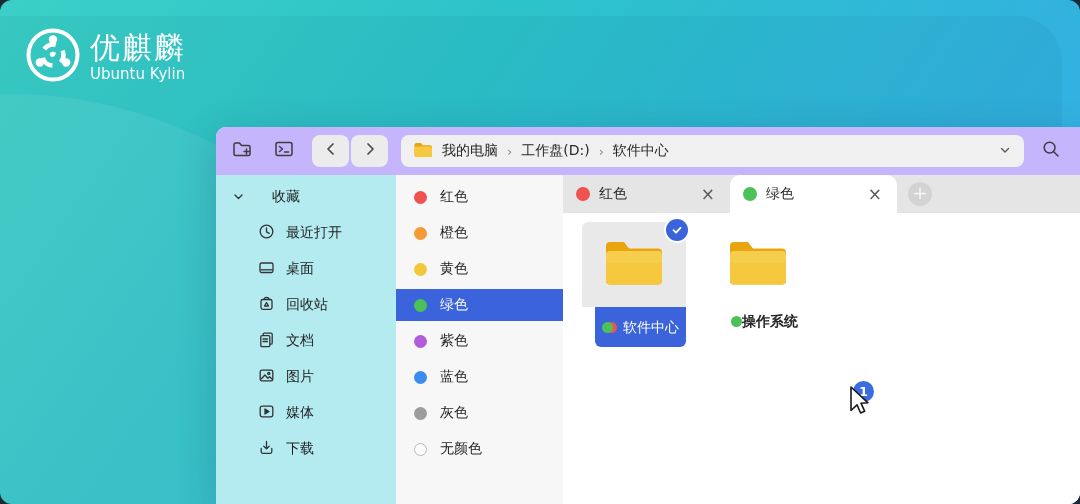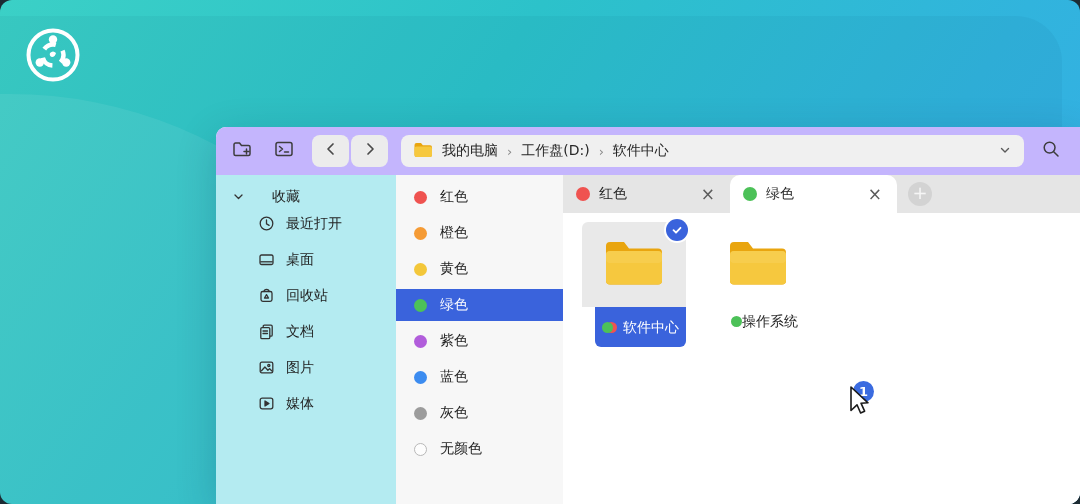--- a/index.html
+++ b/index.html
@@ -39,21 +39,21 @@
   .crumb-sep { color:#8a8a8a; font-size:13px; }
   .bc-spacer { flex:1; }
   .search-btn { margin-left:13px; width:28px; height:28px; display:flex; align-items:center; justify-content:center; cursor:pointer; }
 
   .win-body { position:absolute; top:48px; left:0; right:0; bottom:0; display:flex; }
 
   
   .sidebar { width:180px; background:#b4ebf1; padding-top:4px; flex-shrink:0; }
   .side-group { height:36px; display:flex; align-items:center; padding-left:17px; gap:28px;
     font-size:14px; color:#1f1f1f; cursor:pointer; }
-  .side-item { height:36px; display:flex; padding-left:42px; gap:11px;
+  .side-item { height:36px; display:flex; align-items:center; padding-left:42px; gap:11px;
     font-size:14px; color:#1f1f1f; cursor:pointer; }
   .side-item svg { flex-shrink:0; }
 
   
   .labels-panel { width:167px; background:#f7f7f7; padding-top:4px; flex-shrink:0; }
   .label-row { height:36px; display:flex; align-items:center; padding-left:18px; gap:13px;
     font-size:14px; color:#1f1f1f; cursor:pointer; }
   .label-row.selected { background:#3a63dc; color:#fff; height:32px; margin:2px 0; }
   .dot { width:13px; height:13px; border-radius:50%; flex-shrink:0; }
   .dot-empty { background:#fdfdfd; border:1.5px solid #b8b8b8; }
@@ -73,21 +73,21 @@
   .file { width:104px; cursor:pointer; }
   .thumb { height:85px; position:relative; display:flex; align-items:center; justify-content:center; }
   .file.selected .thumb { background:#e9e9e9; border-radius:6px 6px 0 0; }
   .check-badge { position:absolute; top:-3px; right:-2px; width:22px; height:22px; border-radius:50%;
     background:#3a63dc; display:flex; align-items:center; justify-content:center;
     box-shadow:0 0 0 2px rgba(255,255,255,.95); }
   .flabel { display:flex; flex-direction:column; align-items:center; padding-top:6px;
     font-size:14px; color:#262626; line-height:17px;margin-left:13px; }
   .file.selected .flabel { background:#3a63dc; color:#fff; border-radius:0 0 6px 6px; height:40px;
     flex-direction:row; justify-content:center; gap:6px; padding-top:0; align-items:center; }
-  .flabel-line { display:flex; align-items:center; text-align:center; }
+  .flabel-line { display:flex; align-items:center; text-align:center;font-weight:bold; }
   .fdot { width:11px; height:11px; border-radius:50%; flex-shrink:0; }
   .fdots { position:relative; width:15px; height:11px; flex-shrink:0; }
   .fdots .fdot { position:absolute; top:0; }
   .fdots .fdot.back { left:4px; }
   .fdots .fdot.front { left:0; }
   .fname-wrap { max-width:96px; text-align:center; }
 
   
   .count-badge { position:absolute; left:853px; top:381px; width:21px; height:21px; border-radius:50%;
     background:#3a6be0; color:#fff; font-size:13px; font-weight:bold; text-align:center; line-height:21px; }
@@ -104,20 +104,24 @@
     <span>
       <svg width="54" height="54" viewBox="0 0 54 54">
         <circle cx="27" cy="27" r="24.5" fill="none" stroke="#fff" stroke-width="4"></circle>
         <circle cx="27" cy="27" r="10.5" fill="none" stroke="#fff" stroke-width="4.5" stroke-dasharray="13 9" stroke-dashoffset="5"></circle>
         <circle cx="27" cy="11.5" r="4.2" fill="#fff"></circle>
         <circle cx="13.8" cy="34.5" r="4.2" fill="#fff"></circle>
         <circle cx="40.2" cy="34.5" r="4.2" fill="#fff"></circle>
         <path d="M24 25 q3 -3 6 0 q-1 4 -4 4 q-3 -1 -2 -4z" fill="#fff"></path>
       </svg>
     </span>
+    <span class="brand-text">
+      <div class="t1">优麒麟</div>
+      <div class="t2">Ubuntu Kylin</div>
+    </span>
   </div>
 
   <div class="window">
 
     <div class="toolbar">
       <div class="tb-icon-btn tb-newfolder">
         <span>
           <svg width="22" height="22" viewBox="0 0 22 22" fill="none" stroke="#3d3d3d" stroke-width="1.5" stroke-linejoin="round">
             <path d="M3 6.5 a1.5 1.5 0 0 1 1.5-1.5 h4 l2 2.5 h7 a1.5 1.5 0 0 1 1.5 1.5 v7 a1.5 1.5 0 0 1-1.5 1.5 h-13 a1.5 1.5 0 0 1-1.5-1.5 z"></path>
             <path d="M15.5 11 v5 M13 13.5 h5" stroke-linecap="round"></path>
@@ -241,20 +245,29 @@
           <span>图片</span>
         </div>
         <div class="side-item">
           <span>
             <svg width="17" height="17" viewBox="0 0 17 17" fill="none" stroke="#333" stroke-width="1.3" stroke-linejoin="round">
               <rect x="2.2" y="3.2" width="12.6" height="10.6" rx="2"></rect>
               <path d="M7 6 l4 2.5 -4 2.5 z" fill="#333"></path>
             </svg>
           </span>
           <span>媒体</span>
+        </div>
+        <div class="side-item">
+          <span>
+            <svg width="17" height="17" viewBox="0 0 17 17" fill="none" stroke="#333" stroke-width="1.3" stroke-linejoin="round" stroke-linecap="round">
+              <path d="M3.2 9.5 v3.3 a1.5 1.5 0 0 0 1.5 1.5 h7.6 a1.5 1.5 0 0 0 1.5-1.5 V9.5"></path>
+              <path d="M8.5 2.5 v7 M5.8 7.2 L8.5 9.9 L11.2 7.2"></path>
+            </svg>
+          </span>
+          <span>下载</span>
         </div>
       </div>
 
       <div class="labels-panel">
         <div class="label-row">
           <span class="dot" style="background: rgb(239, 83, 80);"></span>
           <span>红色</span>
         </div>
         <div class="label-row">
           <span class="dot" style="background: rgb(245, 155, 53);"></span>

